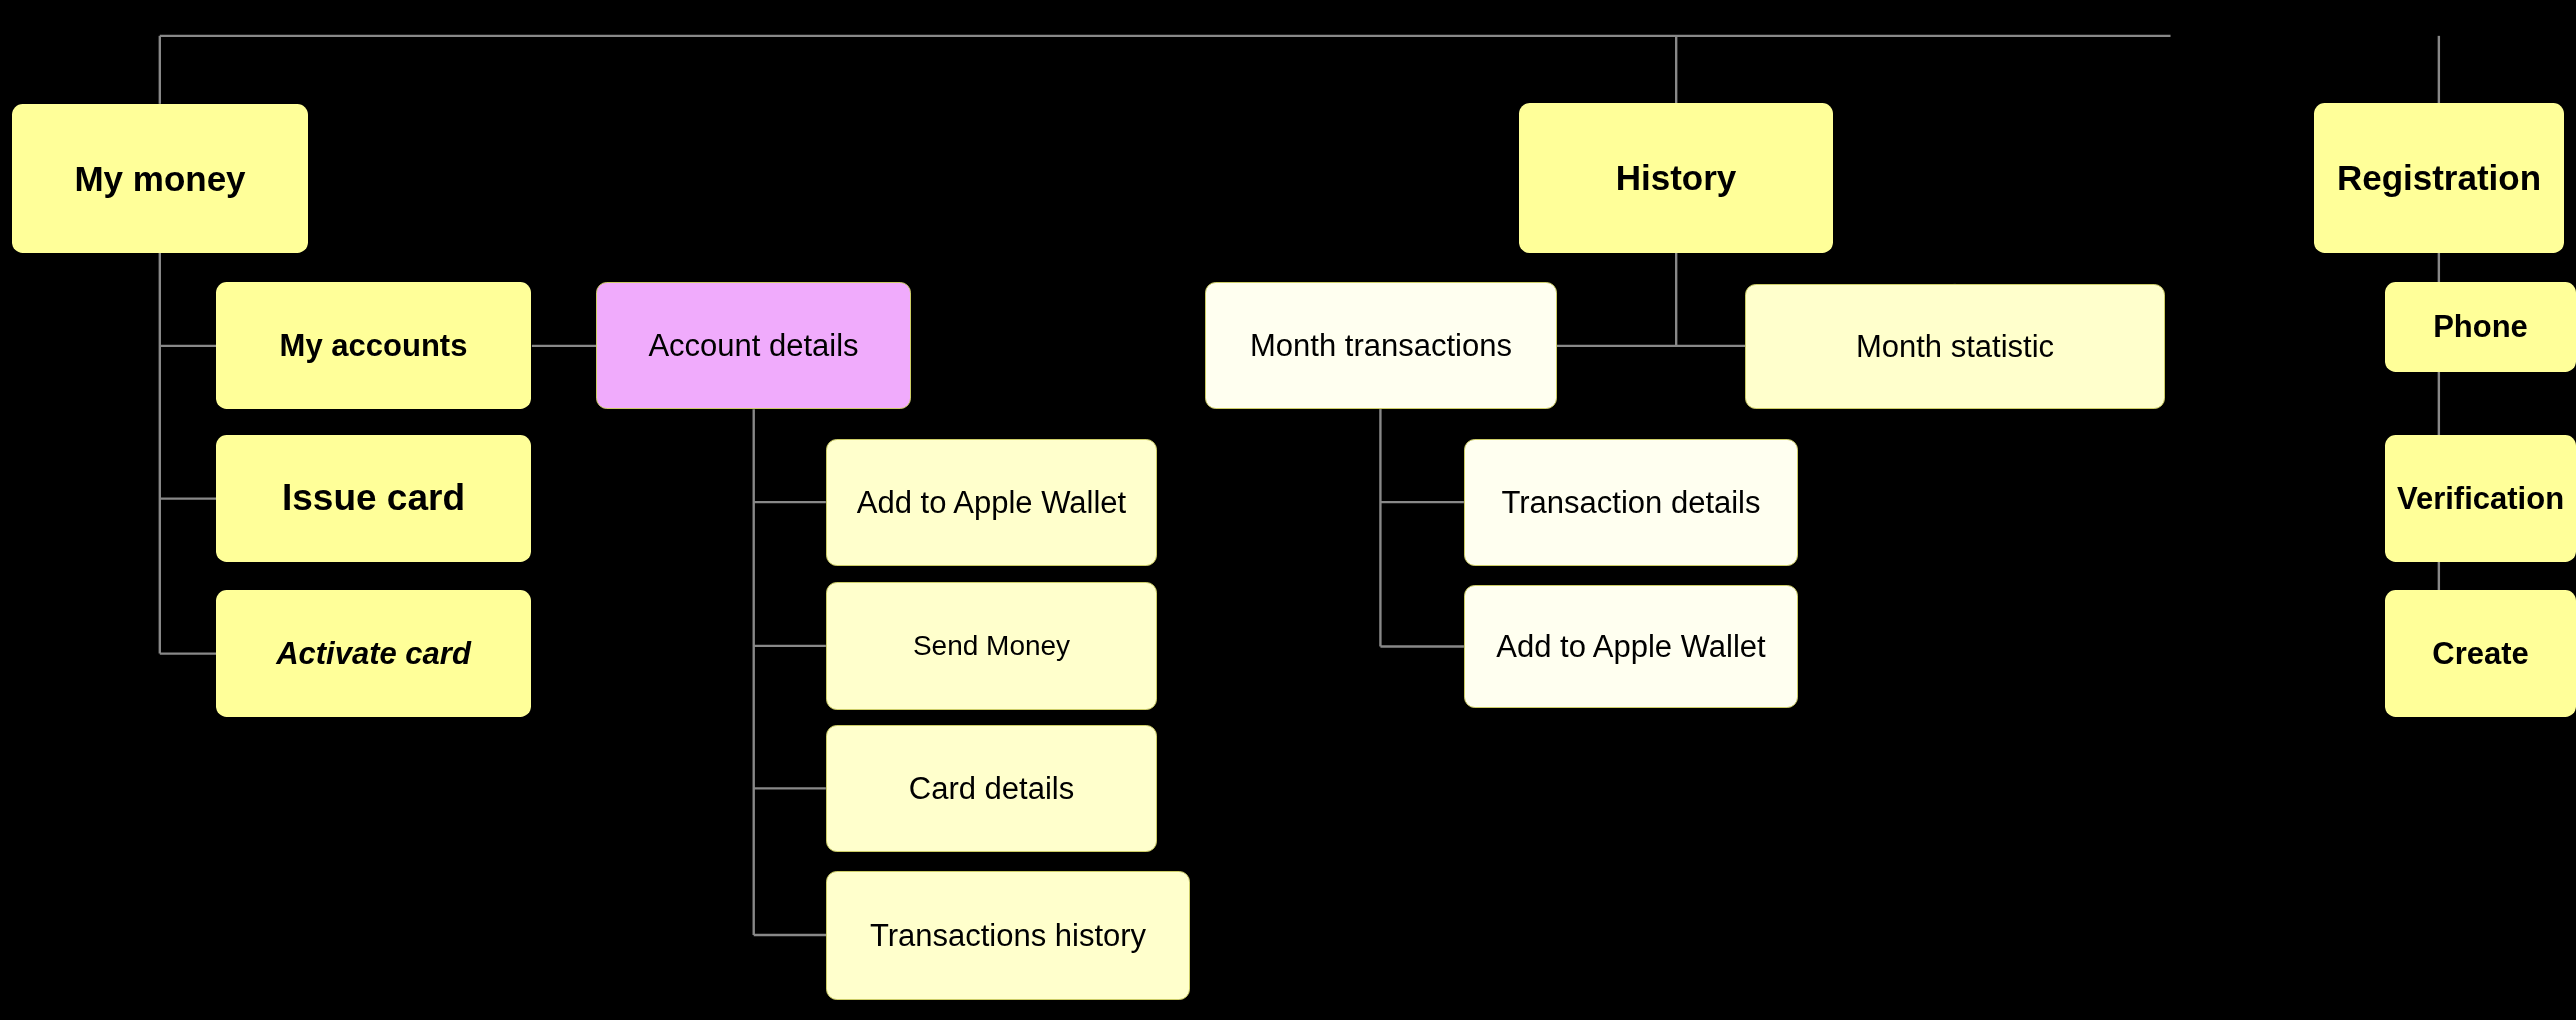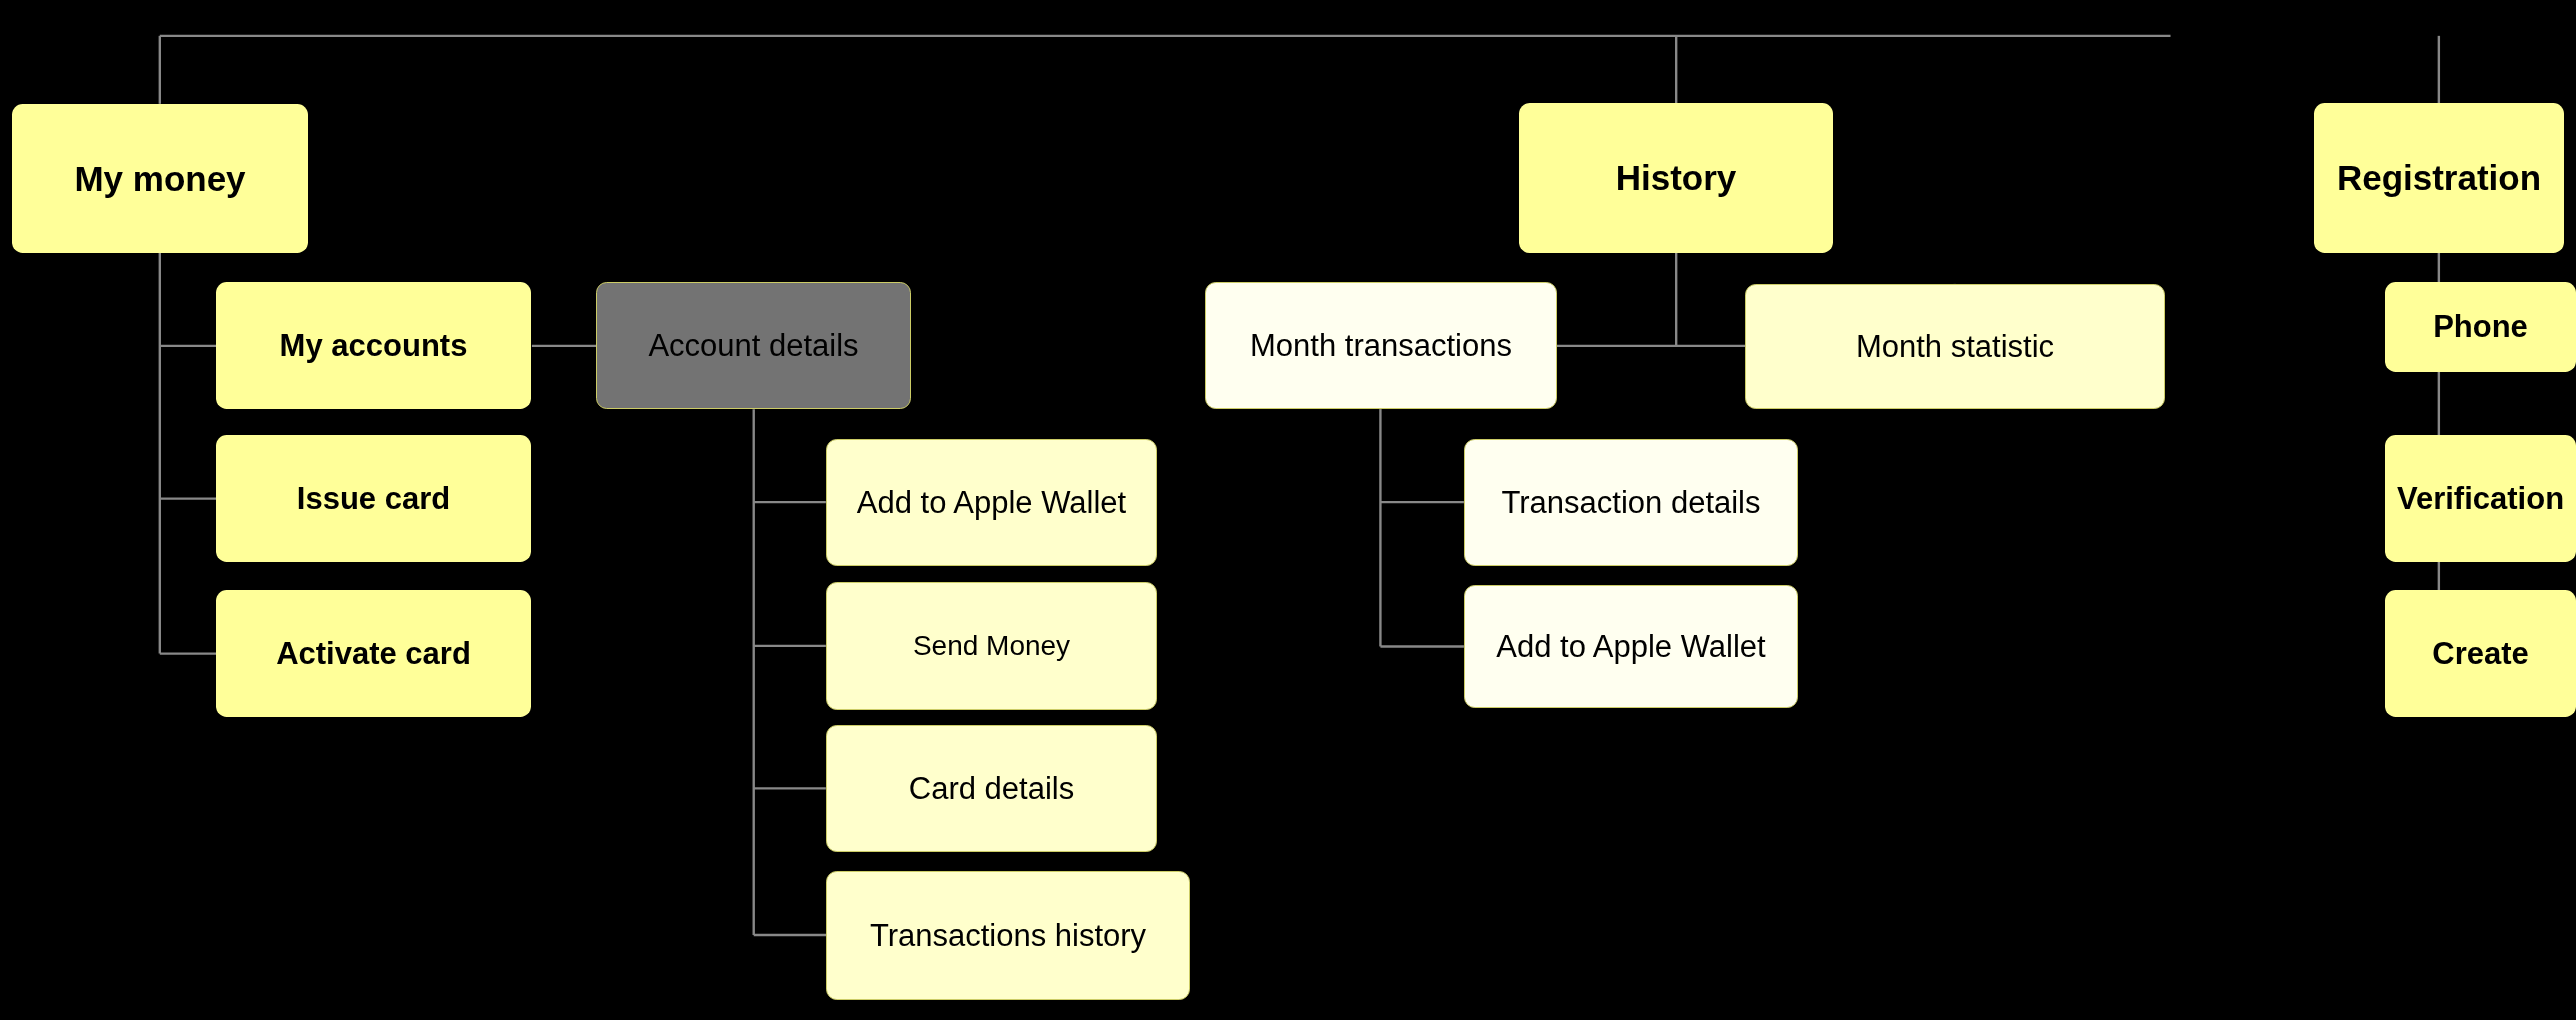--- a/index.html
+++ b/index.html
@@ -120,29 +120,29 @@
   </svg>
 
   <div class="node node-yellow-bold" style="left:12px; top:104px; width:296px; height:149px; font-size:35px;">
     <span>My money</span>
   </div>
 
   <div class="node node-yellow-bold" style="left:216px; top:282px; width:315px; height:127px; font-size:31px;">
     <span>My accounts</span>
   </div>
 
-  <div class="node node-yellow-bold" style="left:216px; top:435px; width:315px; height:127px; font-size:31px;">
+  <div class="node node-yellow-bold" style="left:216px; top:435px; width:315px; height:127px; font-size:37px;">
     <span>Issue card</span>
   </div>
 
-  <div class="node node-yellow-bold" style="left:216px; top:590px; width:315px; height:127px; font-size:31px;">
+  <div class="node node-yellow-bold" style="left:216px; top:590px; width:315px; height:127px; font-size:31px;font-style:italic;">
     <span>Activate card</span>
   </div>
 
-  <div class="node node-white" style="left:596px; top:282px; width:315px; height:127px; font-size:31px; background:#737373; border:1.2px solid #CCCC66;">
+  <div class="node node-white" style="left:596px; top:282px; width:315px; height:127px; font-size:31px; background:#f0abfc; border:1.2px solid #CCCC66;">
     <span>Account details</span>
   </div>
 
   <div class="node node-yellow-light" style="left:826px; top:439px; width:331px; height:127px; font-size:31px; background:#FFFFCC; border:1.2px solid #CCCC66;">
     <span>Add to Apple Wallet</span>
   </div>
 
   <div class="node node-yellow-light" style="left:826px; top:582px; width:331px; height:128px; font-size:28px; background:#FFFFCC; border:1.2px solid #CCCC66;">
     <span>Send Money</span>
   </div>

